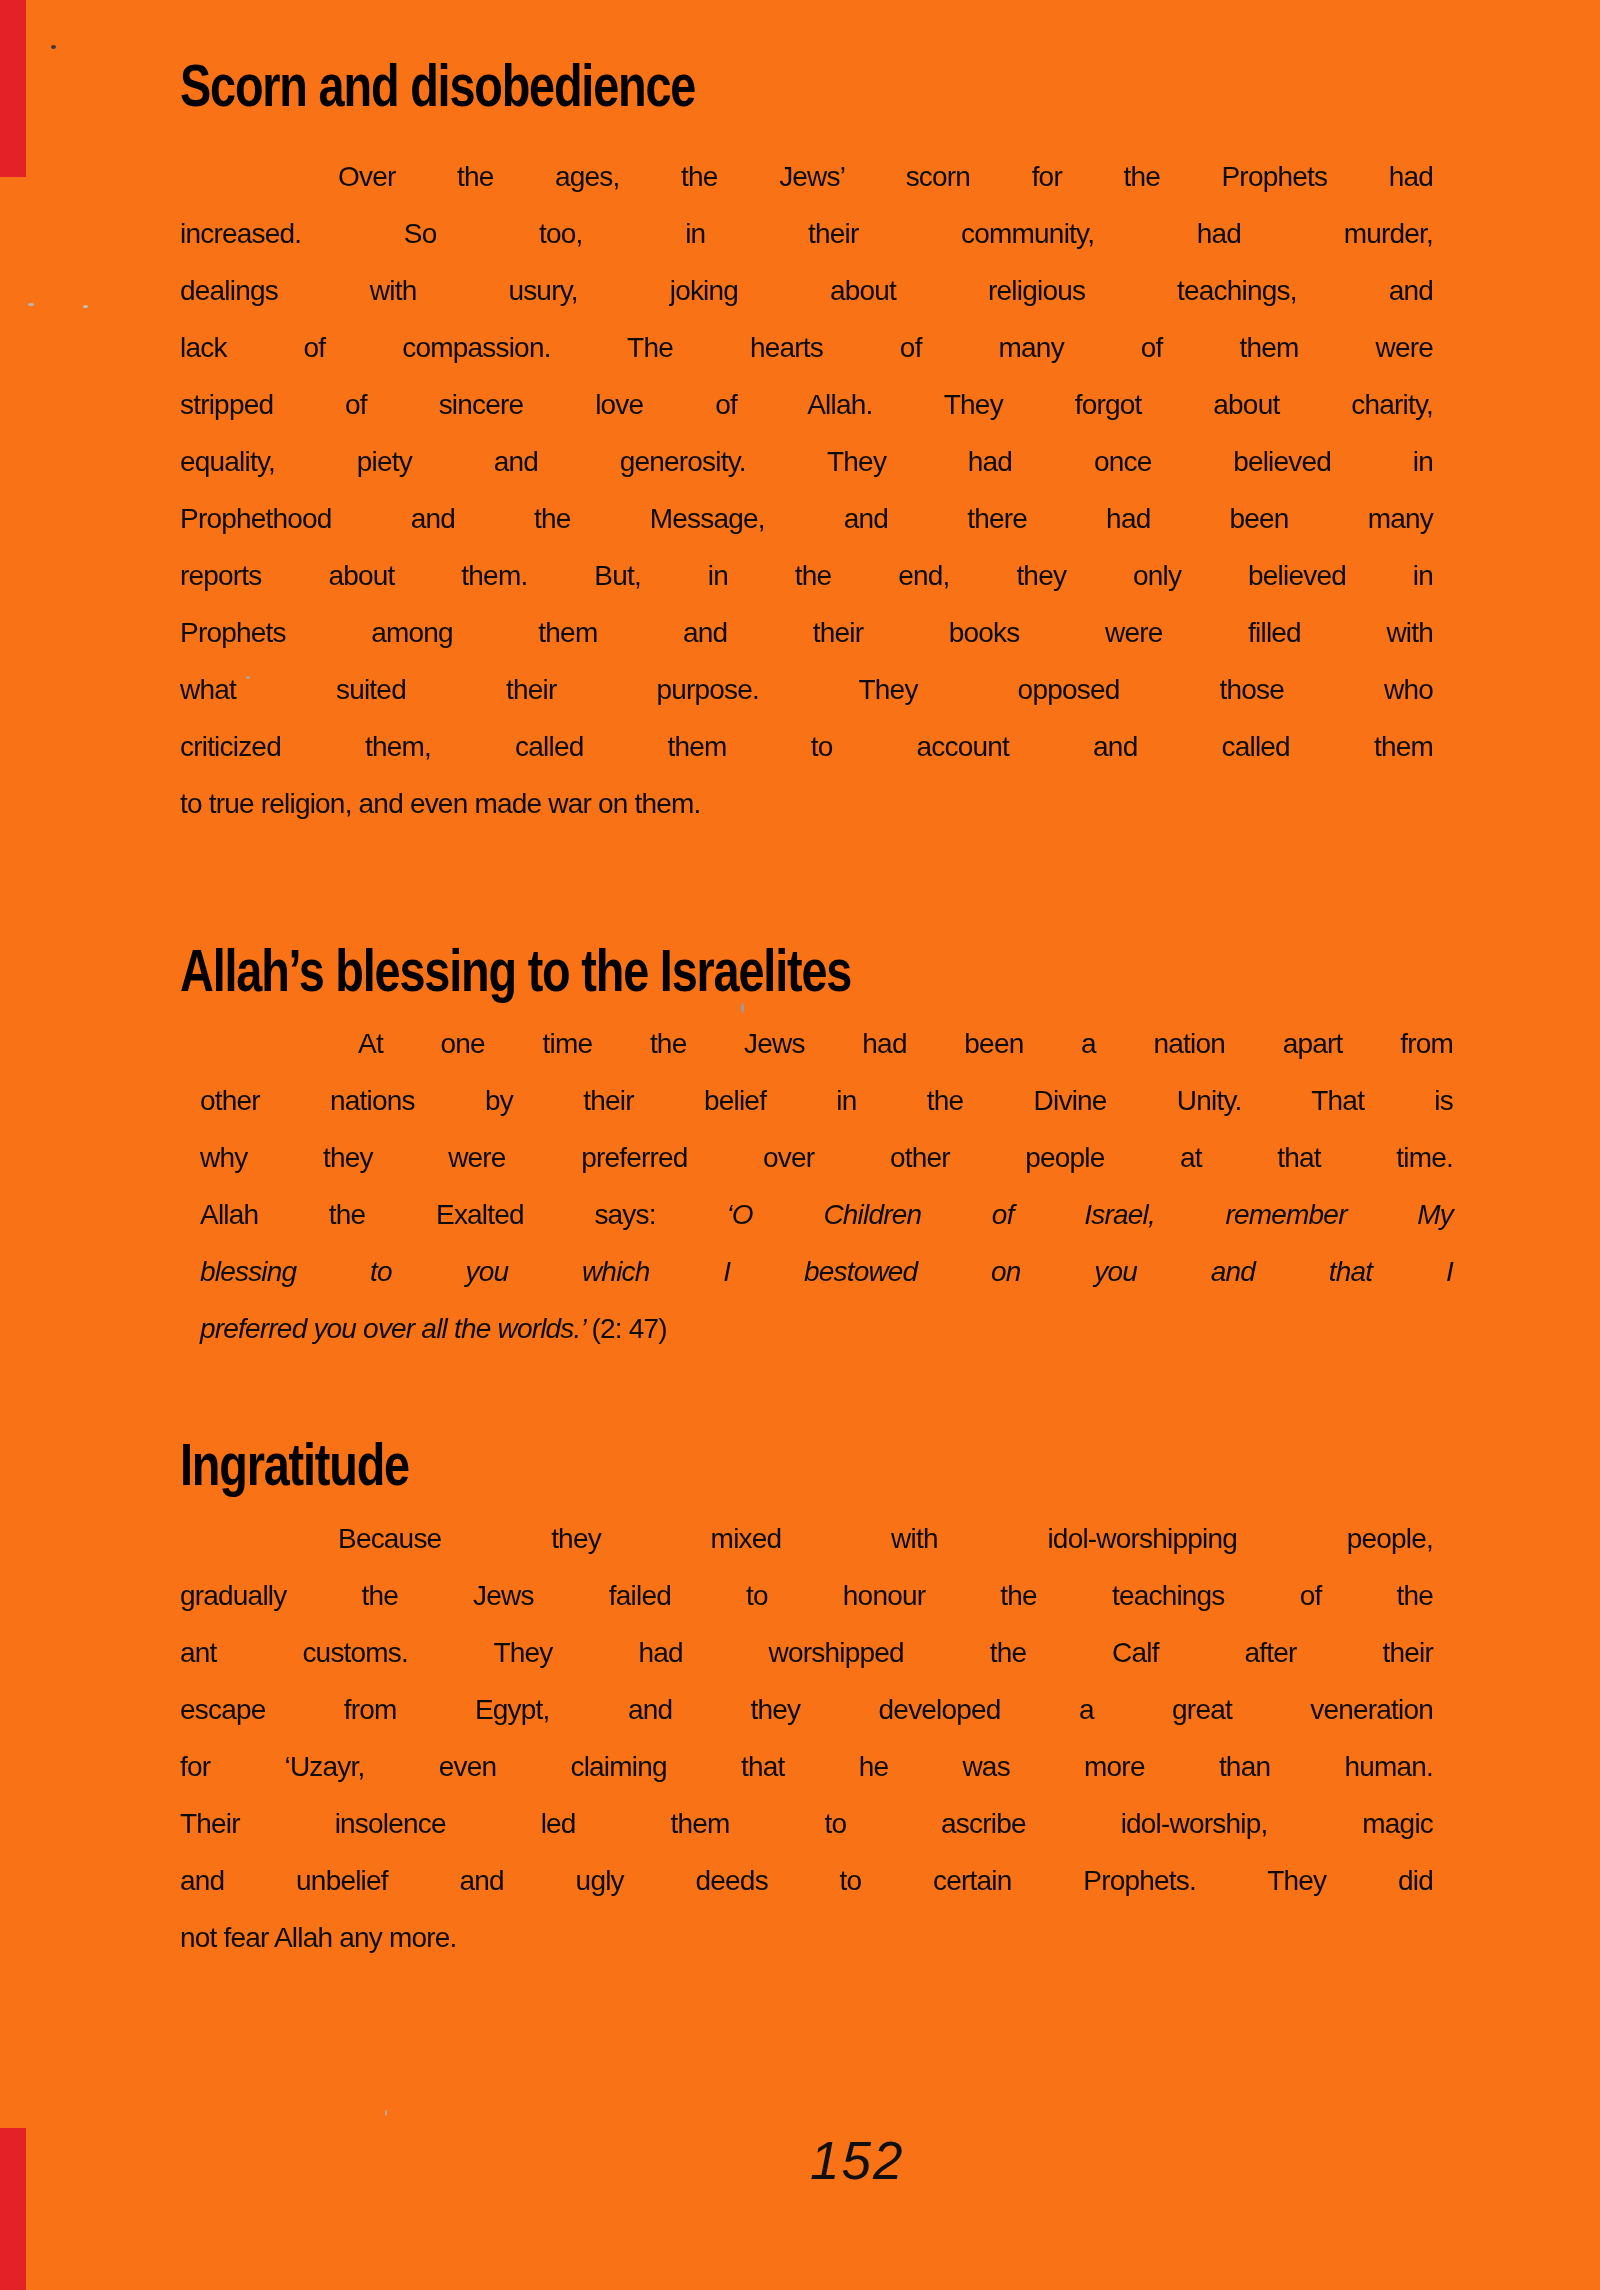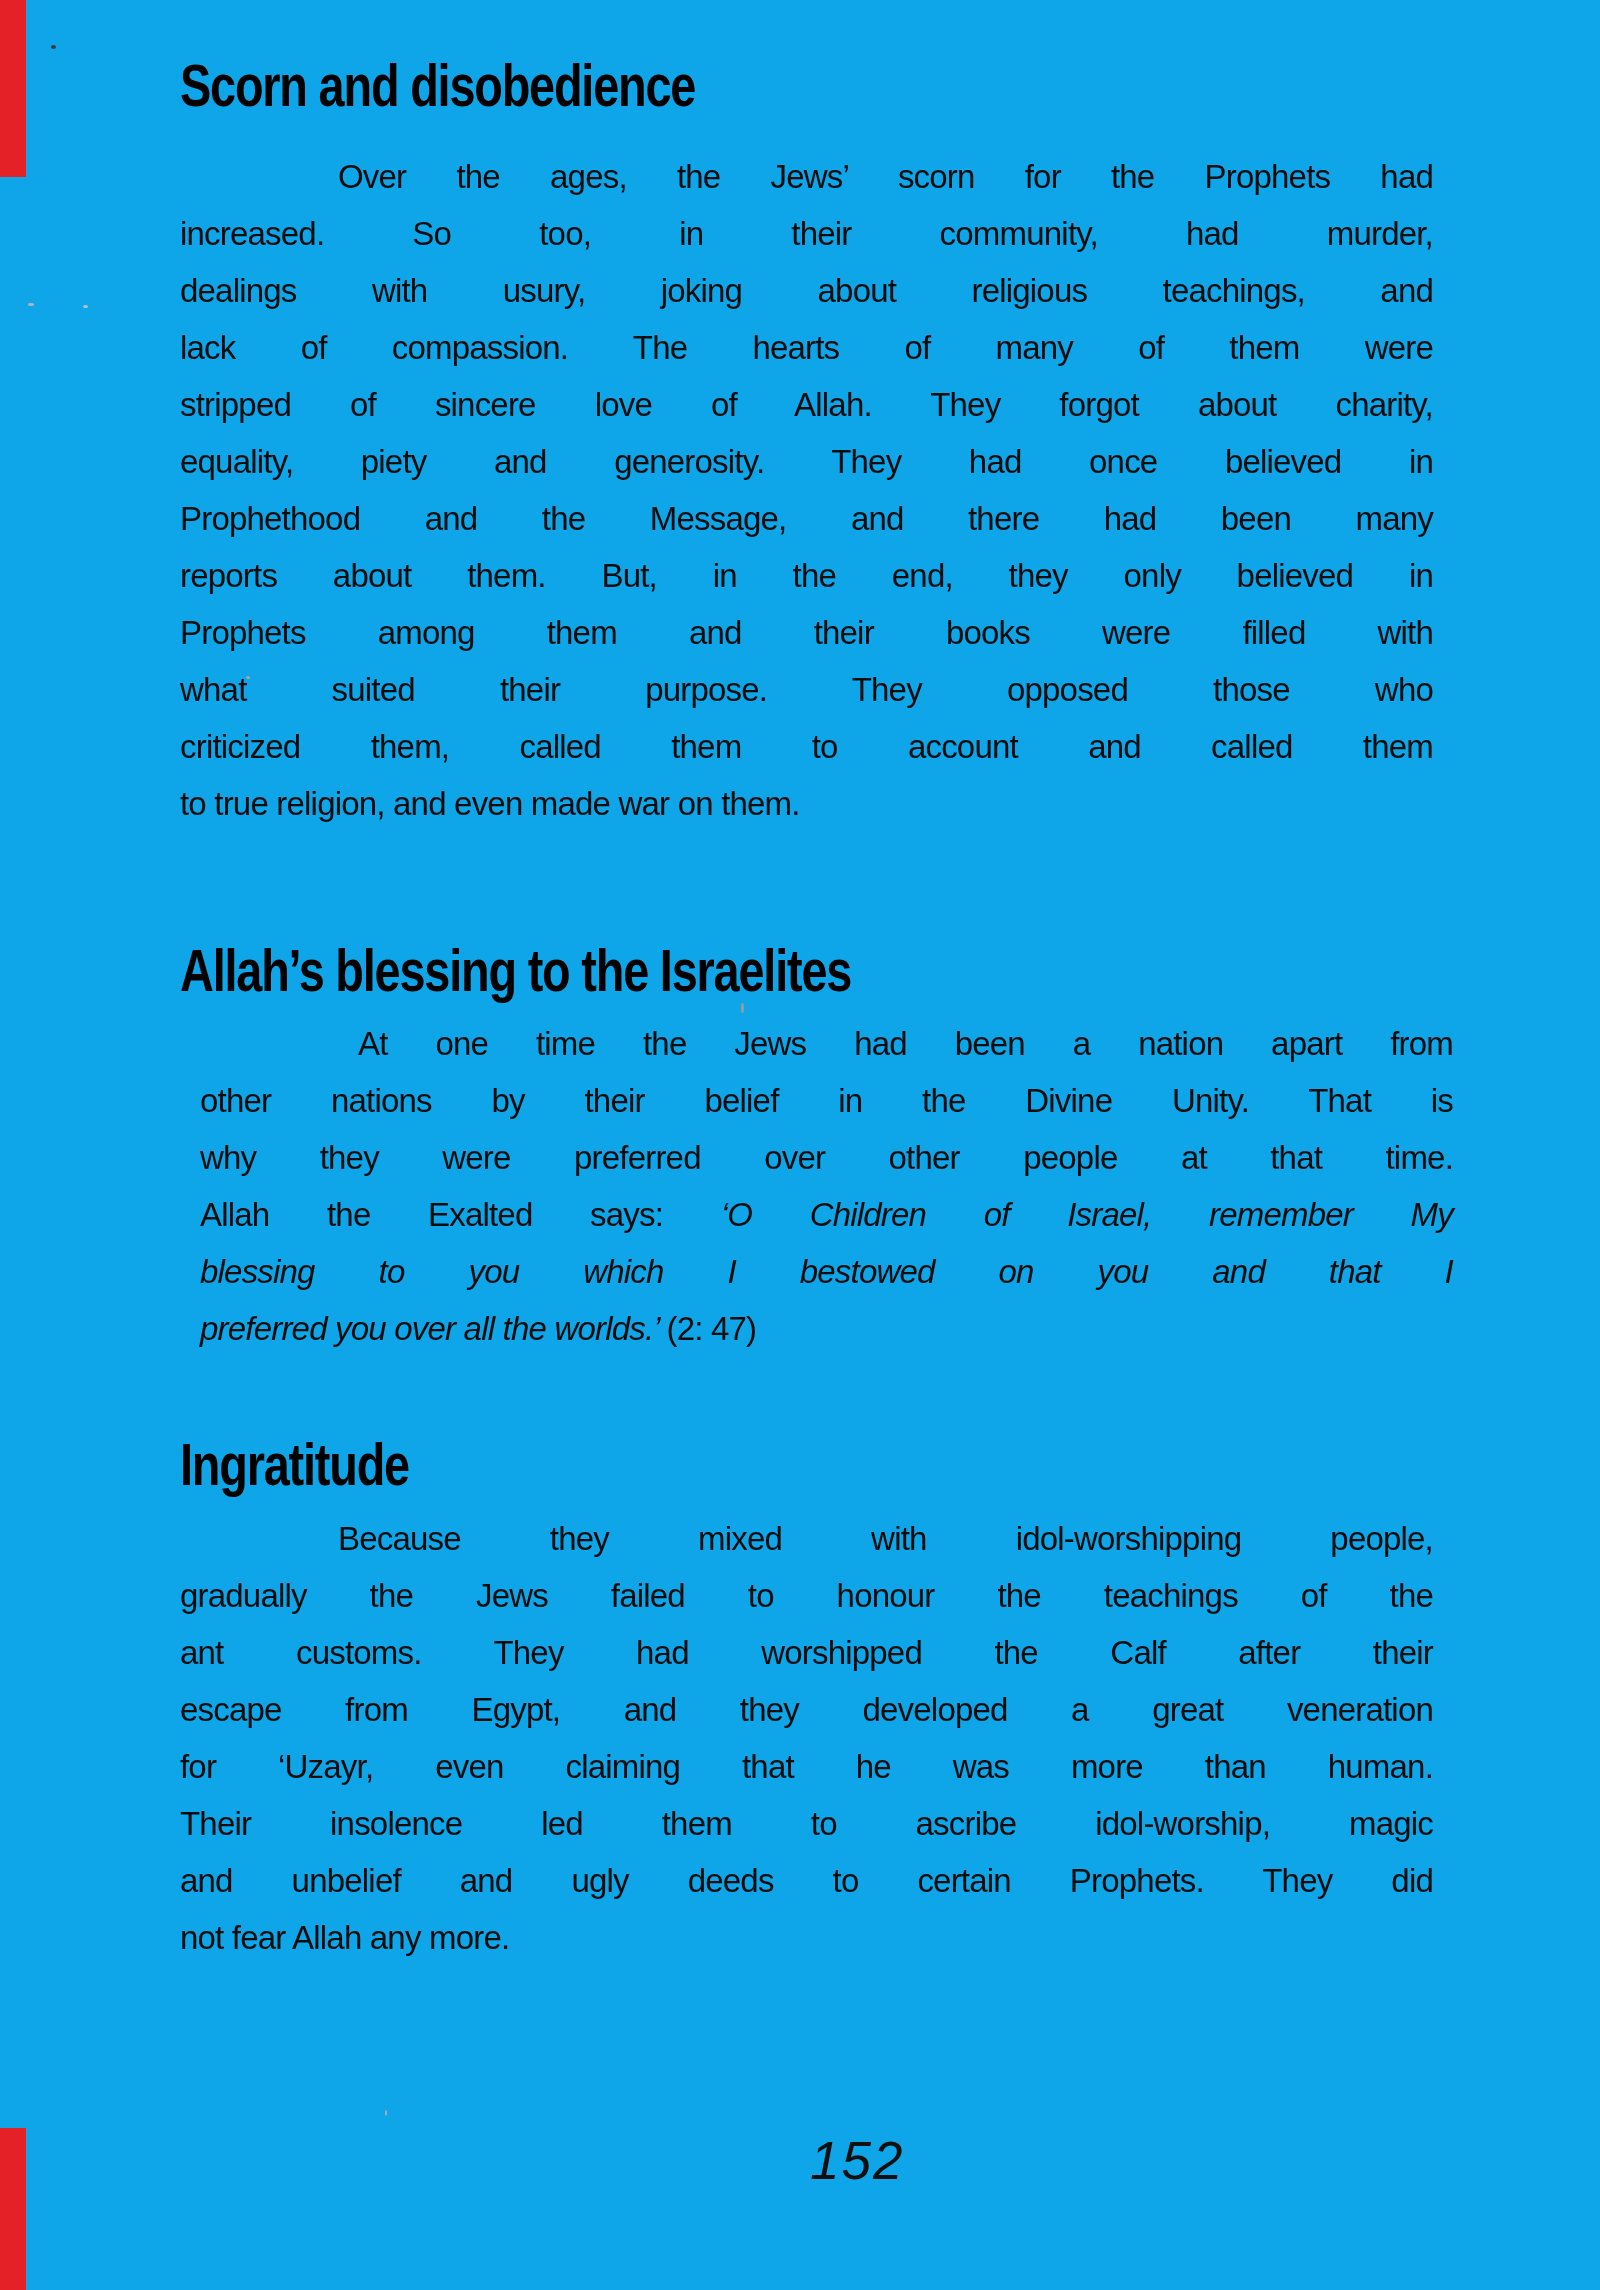--- a/index.html
+++ b/index.html
@@ -1,19 +1,19 @@
 <!DOCTYPE html>
 <html><head>
 <meta charset="utf-8">
 <style>
   html,body{margin:0;padding:0;background:#fff;}
   .page{
     position:relative;
     width:1601px;height:2290px;
-    background:#0ea5e9;
+    background:#f97316;
     font-family:"Liberation Sans", sans-serif;
     color:#0e0e0e;
     overflow:hidden;
   }
   
   .redbar{position:absolute;left:0;width:25.6px;}
   .redbar.top{top:0;height:177px;}
   .redbar.bottom{top:2128px;height:163px;}
   
   .speck{position:absolute;border-radius:50%;}
@@ -33,21 +33,21 @@
   #h1{top:51px;}
   #h2{top:936px;}
   #h3{top:1430px;}
   
   .para{position:absolute;left:180px;width:1253px;}
   #p1{top:148px;}
   #p2{top:1015px;margin-left:20px;}
   #p3{top:1510px;}
   .line{
     height:57px;line-height:57px;
-    font-size:33px;letter-spacing:-0.8px;
+    font-size:28px;letter-spacing:-0.8px;
     text-align:justify;text-align-last:justify;
     color:#0c0c0c;
   }
   .line.first{padding-left:158px;}
   .line.last{text-align-last:left;}
   .seg-italic{font-style:italic;}
   
   .pagenum{
     position:absolute;top:2130px;left:810px;
     font-size:53px;letter-spacing:2px;color:#101010;font-style:italic;

